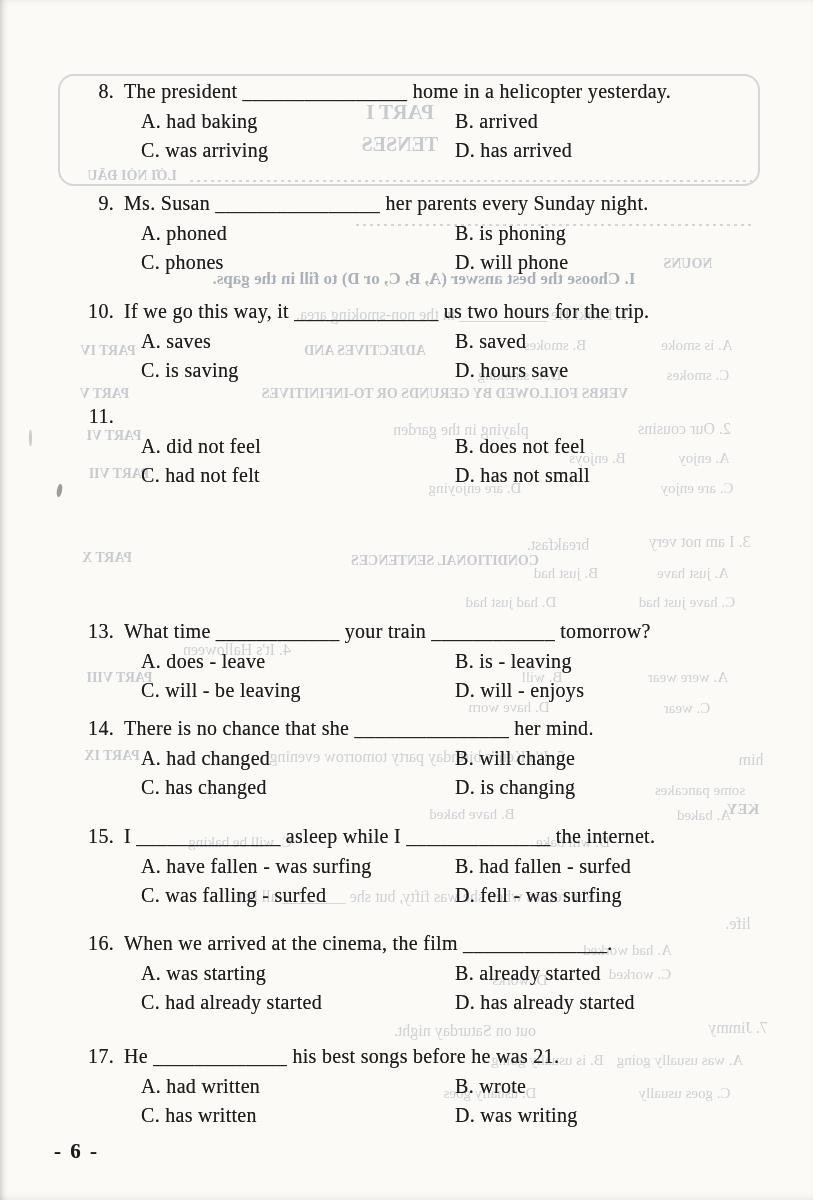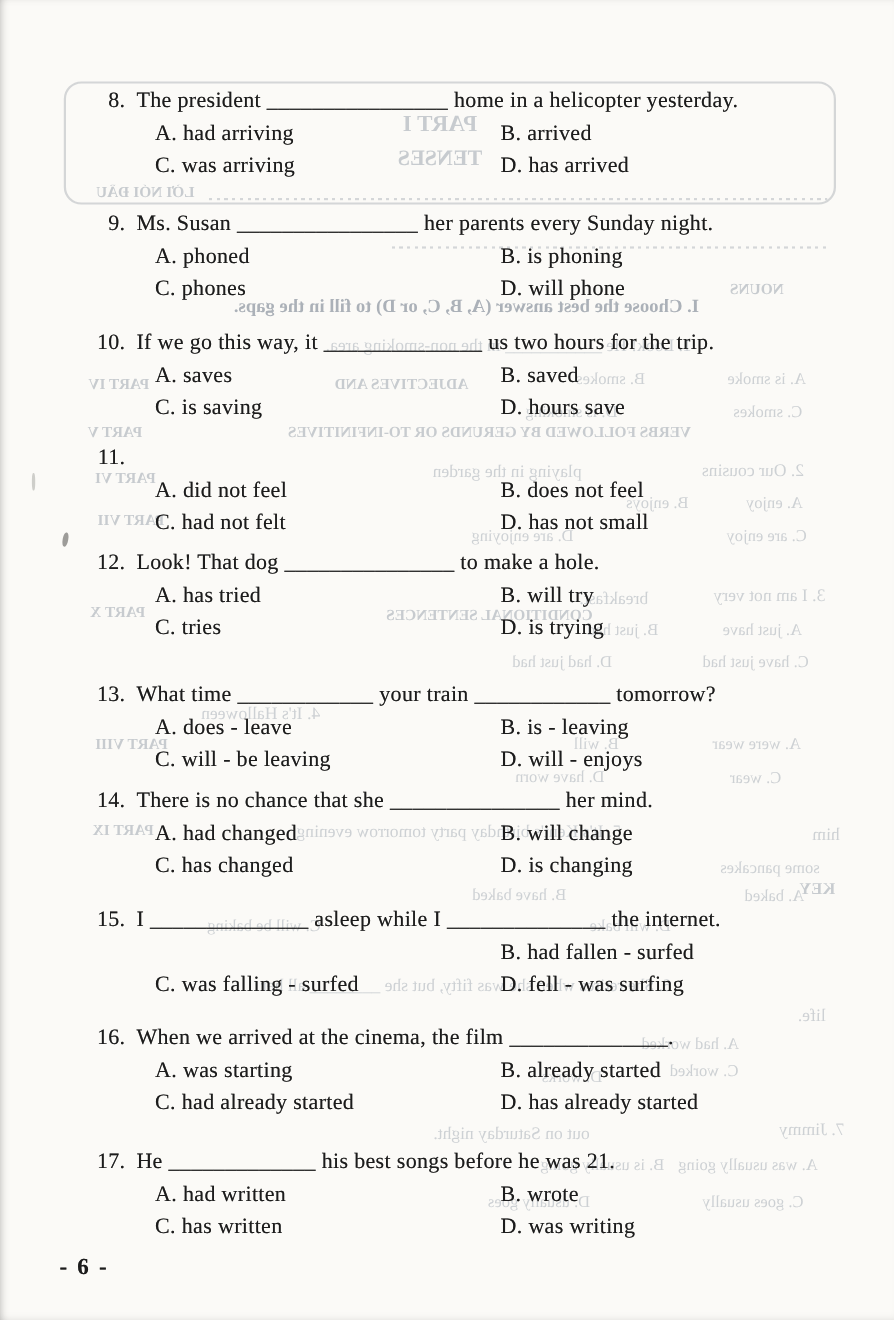--- a/index.html
+++ b/index.html
@@ -96,21 +96,21 @@
   <div class="gh" style="left:688px;top:1019px;width:100px;font-size:16px">7. Jimmy</div>
   <div class="gh" style="left:340px;top:1022px;width:250px;font-size:16px">out on Saturday night.</div>
   <div class="gh" style="left:600px;top:1052px;width:160px;font-size:15px">A. was usually going</div>
   <div class="gh" style="left:470px;top:1052px;width:155px;font-size:15px">B. is usually going</div>
   <div class="gh" style="left:612px;top:1085px;width:145px;font-size:15px">C. goes usually</div>
   <div class="gh" style="left:400px;top:1085px;width:180px;font-size:15px">D. usually goes</div>
 
   <div class="q" style="top:80px">
     <span class="q-num">8.</span>
     <span class="q-text">The president ________________ home in a helicopter yesterday.</span>
-    <span class="opt oa">A. had arriving</span>
+    <span class="opt oa">A. had baking</span>
     <span class="opt ob">B. arrived</span>
     <span class="opt oc">C. was arriving</span>
     <span class="opt od">D. has arrived</span>
   </div>
 
   <div class="q" style="top:192px">
     <span class="q-num">9.</span>
     <span class="q-text">Ms. Susan ________________ her parents every Sunday night.</span>
     <span class="opt oa">A. phoned</span>
     <span class="opt ob">B. is phoning</span>
@@ -128,28 +128,20 @@
   </div>
 
   <div class="q" style="top:405px">
     <span class="q-num">11.</span>
     <span class="opt oa">A. did not feel</span>
     <span class="opt ob">B. does not feel</span>
     <span class="opt oc">C. had not felt</span>
     <span class="opt od">D. has not small</span>
   </div>
 
-  <div class="q" style="top:500px">
-    <span class="q-num">12.</span>
-    <span class="q-text">Look! That dog _______________ to make a hole.</span>
-    <span class="opt oa">A. has tried</span>
-    <span class="opt ob">B. will try</span>
-    <span class="opt oc">C. tries</span>
-    <span class="opt od">D. is trying</span>
-  </div>
 
   <div class="q" style="top:620px">
     <span class="q-num">13.</span>
     <span class="q-text">What time ____________ your train ____________ tomorrow?</span>
     <span class="opt oa">A. does - leave</span>
     <span class="opt ob">B. is - leaving</span>
     <span class="opt oc">C. will - be leaving</span>
     <span class="opt od">D. will - enjoys</span>
   </div>
 
@@ -158,20 +150,21 @@
     <span class="q-text">There is no chance that she _______________ her mind.</span>
     <span class="opt oa">A. had changed</span>
     <span class="opt ob">B. will change</span>
     <span class="opt oc">C. has changed</span>
     <span class="opt od">D. is changing</span>
   </div>
 
   <div class="q" style="top:825px">
     <span class="q-num">15.</span>
     <span class="q-text">I ______________ asleep while I ______________ the internet.</span>
+    <span class="opt oa">A. have fallen - was surfing</span>
     <span class="opt ob">B. had fallen - surfed</span>
     <span class="opt oc">C. was falling - surfed</span>
     <span class="opt od">D. fell - was surfing</span>
   </div>
 
   <div class="q" style="top:932px">
     <span class="q-num">16.</span>
     <span class="q-text">When we arrived at the cinema, the film ______________.</span>
     <span class="opt oa">A. was starting</span>
     <span class="opt ob">B. already started</span>

